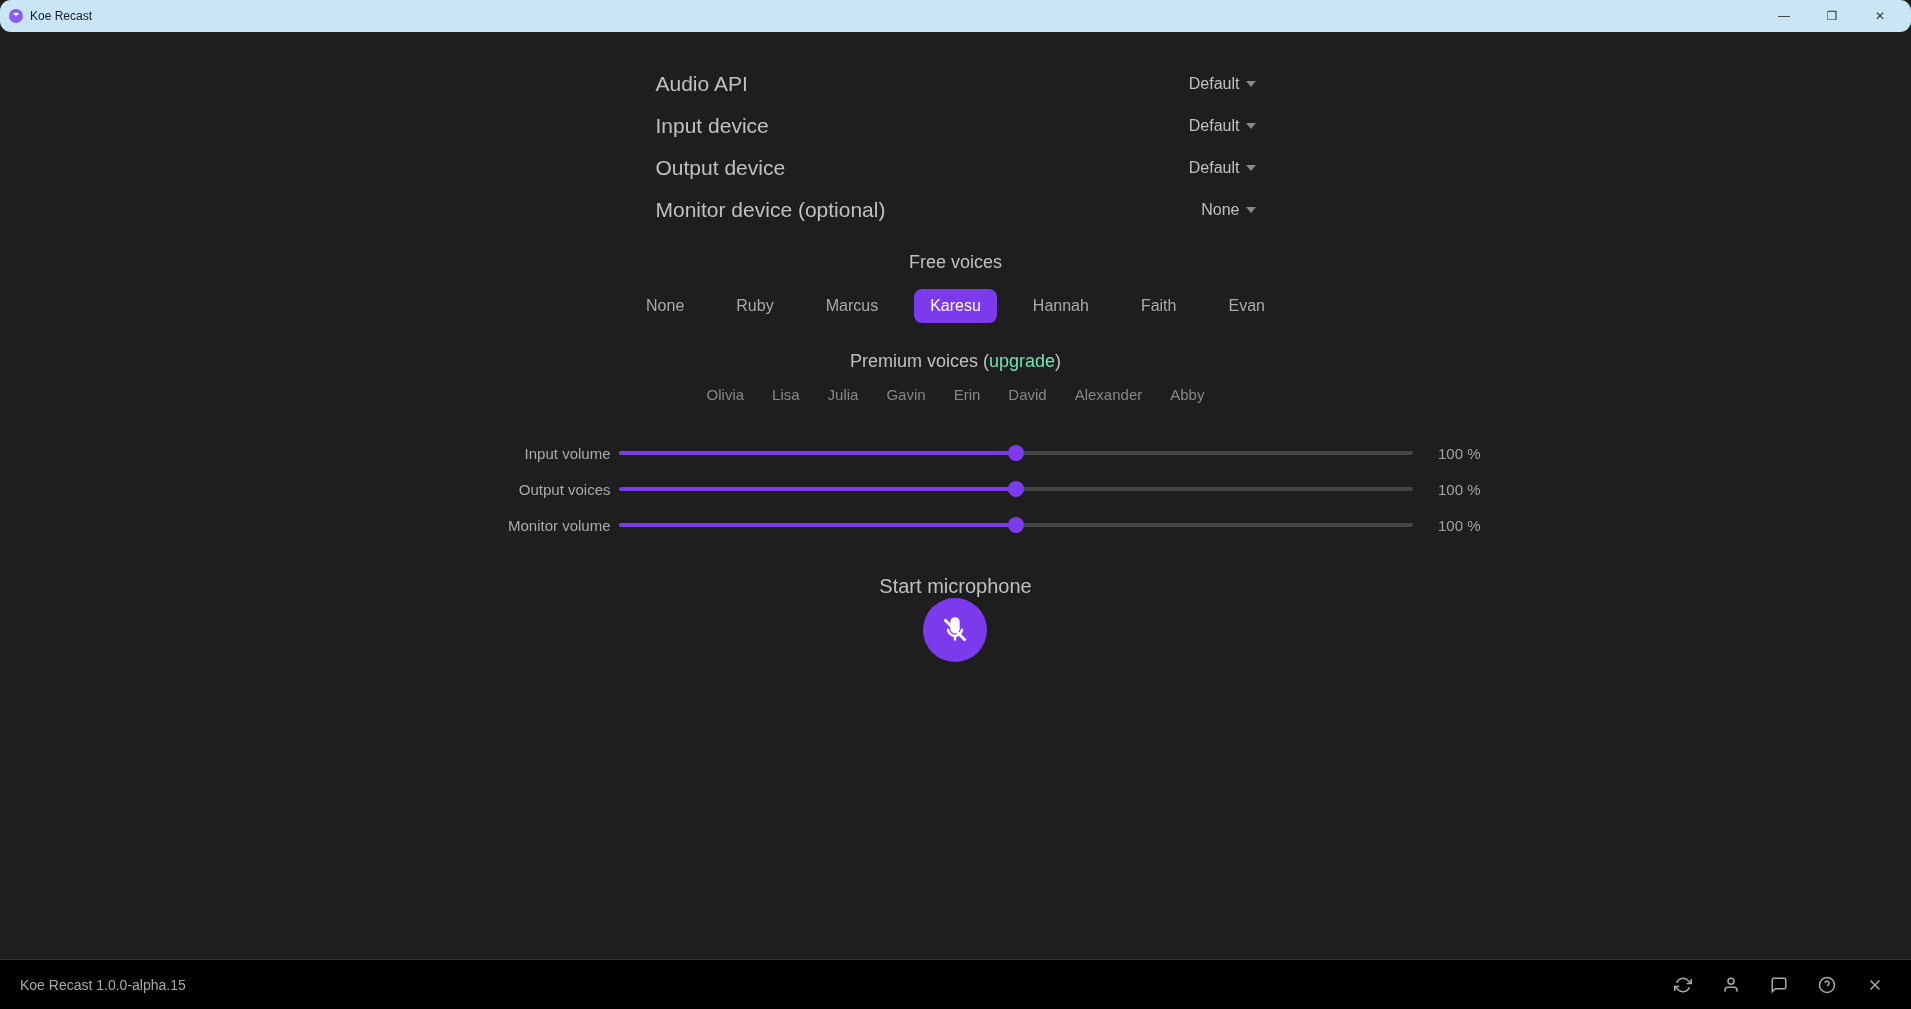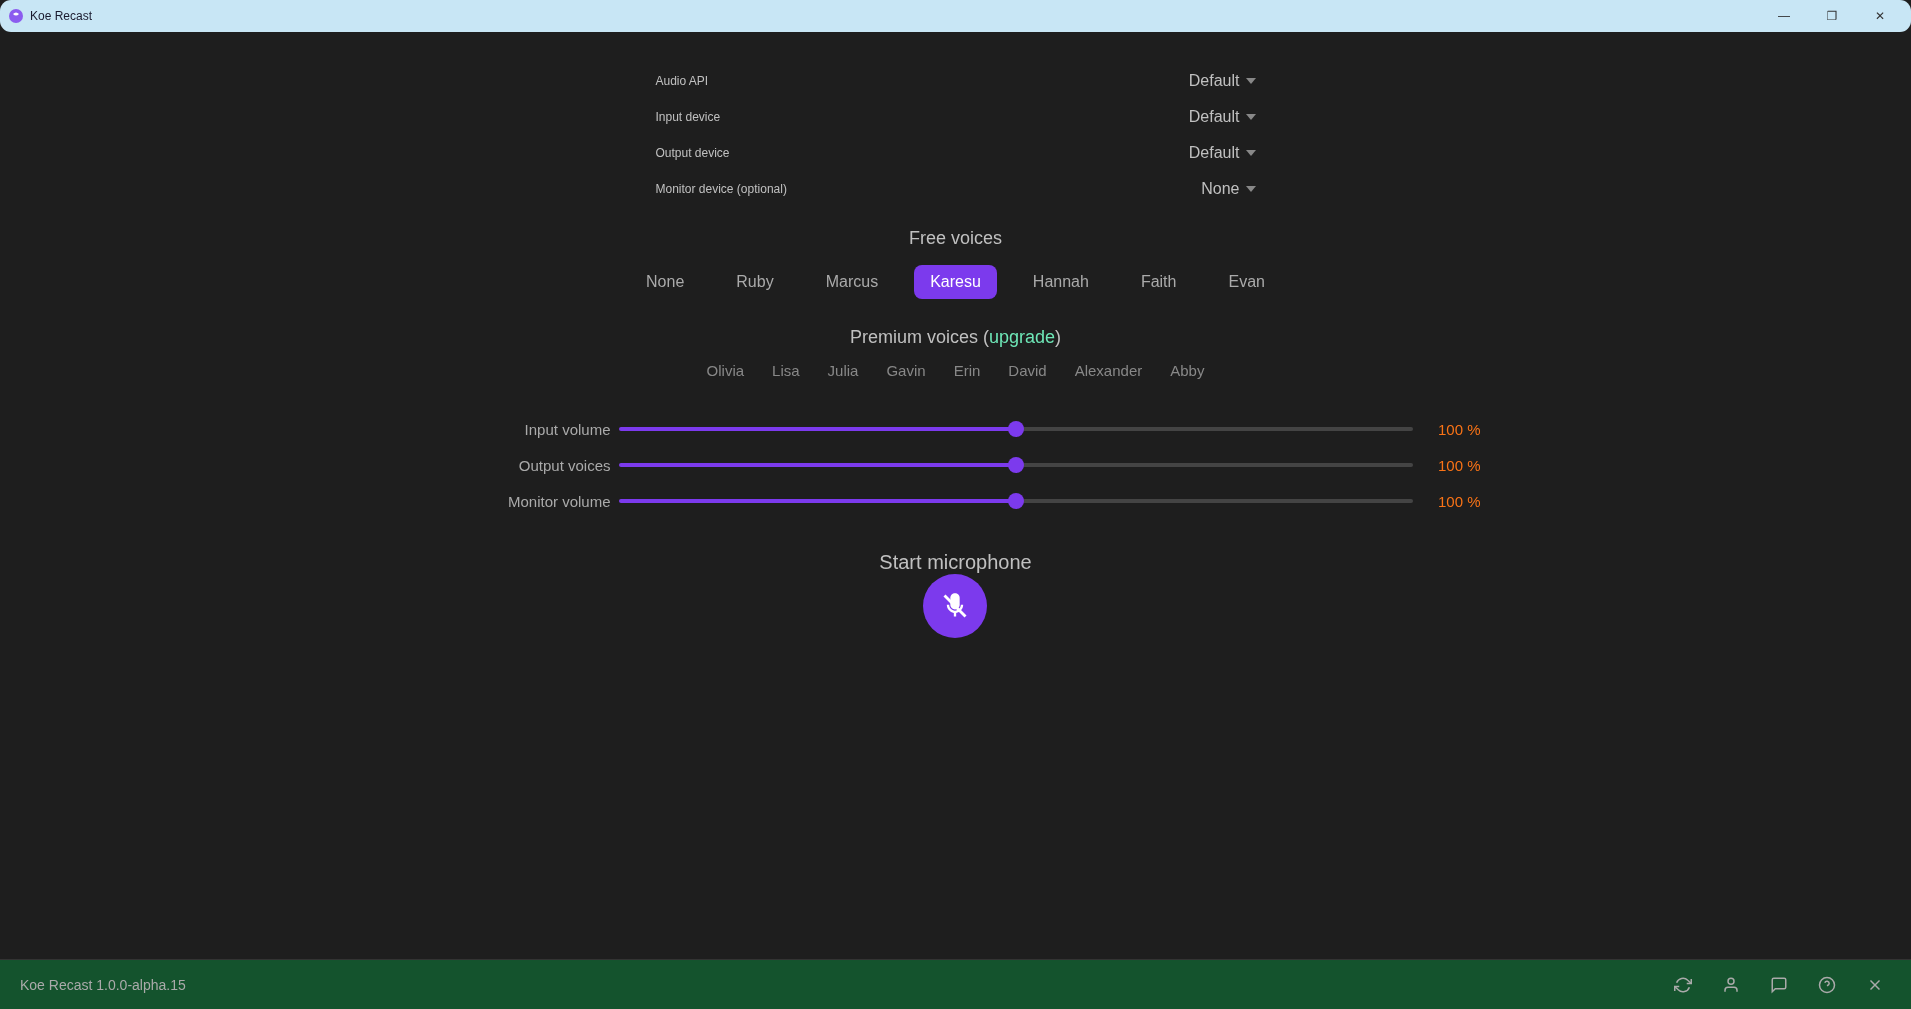--- a/index.html
+++ b/index.html
@@ -75,21 +75,21 @@
       margin-bottom: 30px;
     }
 
     .setting-row {
       display: flex;
       align-items: center;
       justify-content: space-between;
     }
 
     .setting-label {
-      font-size: 12px;
+      font-size: 21px;
       color: #c0c0c0;
     }
 
     .setting-dropdown {
       display: flex;
       align-items: center;
       gap: 6px;
       cursor: pointer;
       color: #c0c0c0;
       font-size: 16px;
@@ -189,21 +189,21 @@
       position: relative;
       height: 20px;
       display: flex;
       align-items: center;
     }
 
     .slider-value {
       width: 60px;
       text-align: right;
       font-size: 15px;
-      color: #f97316;
+      color: #a3a3a3;
       flex-shrink: 0;
     }
 
     
     .mic-section {
       display: flex;
       flex-direction: column;
       align-items: center;
       margin-bottom: 10px;
     }
@@ -223,21 +223,21 @@
       display: flex;
       align-items: center;
       justify-content: center;
       color: white;
       font-size: 24px;
     }
 
     
     .status-bar {
       height: 50px;
-      background: #14532d;
+      background: #000000;
       display: flex;
       align-items: center;
       justify-content: space-between;
       padding: 0 20px;
       flex-shrink: 0;
       border-top: 1px solid #333;
     }
 
     .status-version {
       font-size: 14px;

